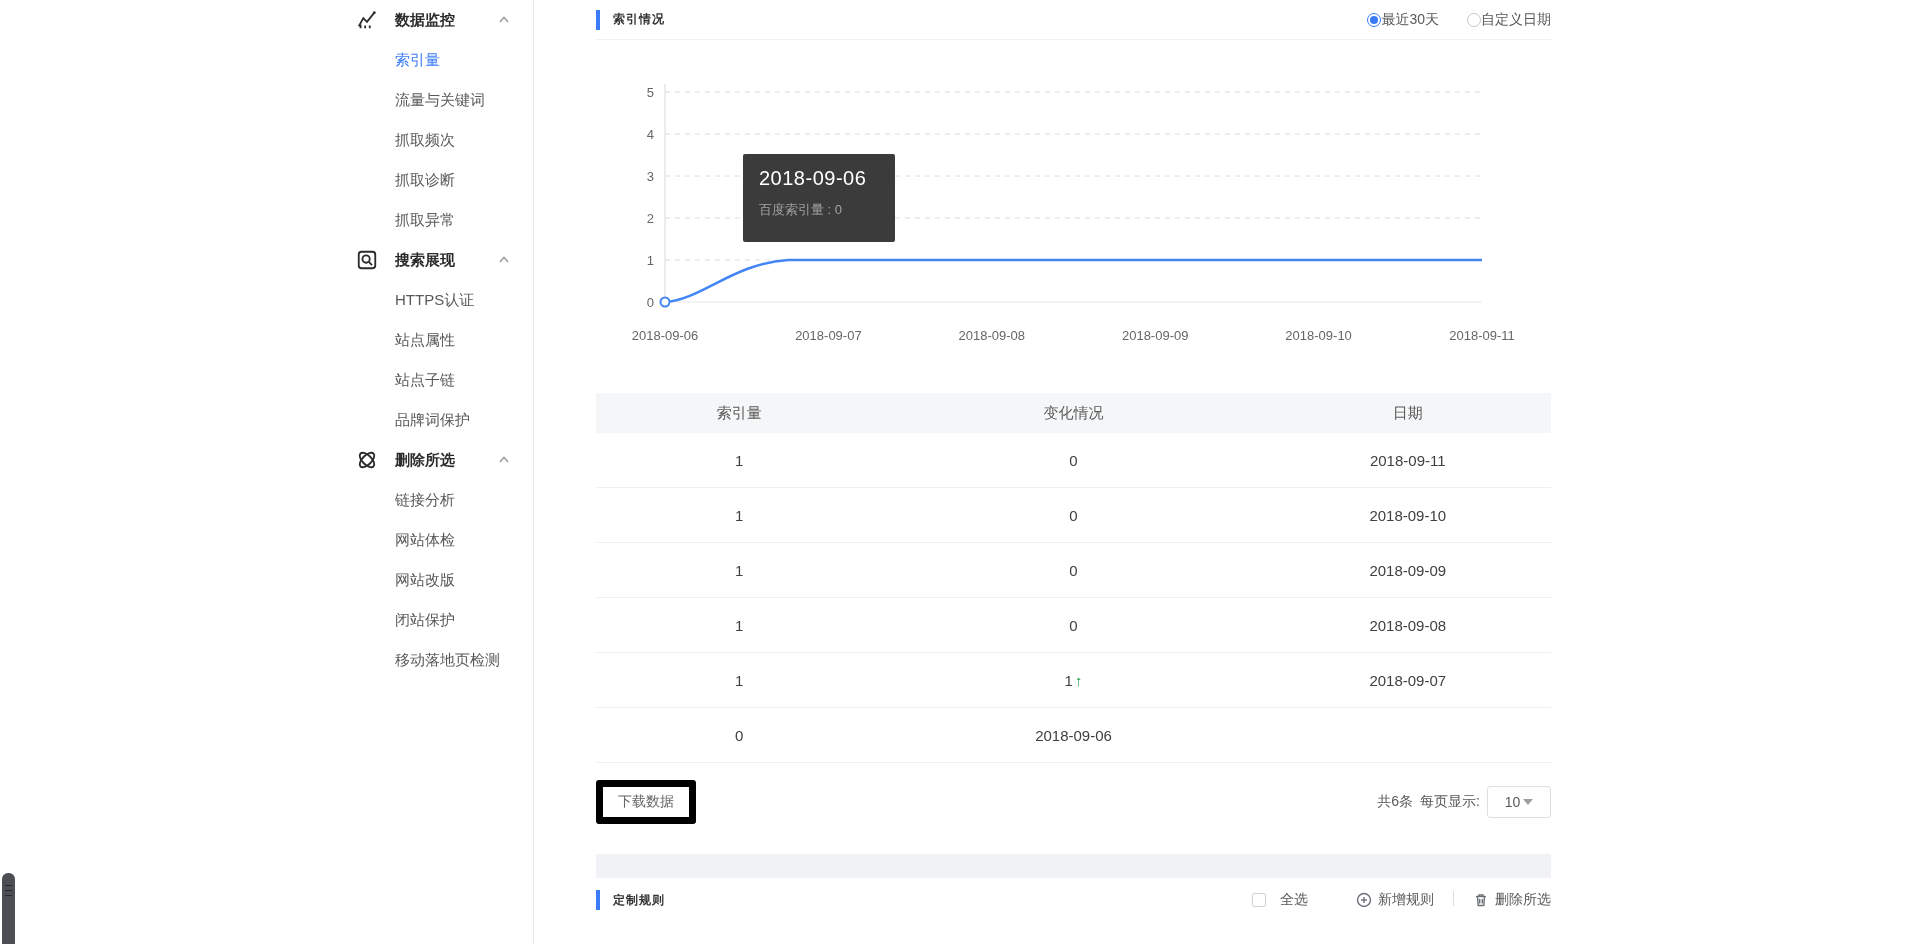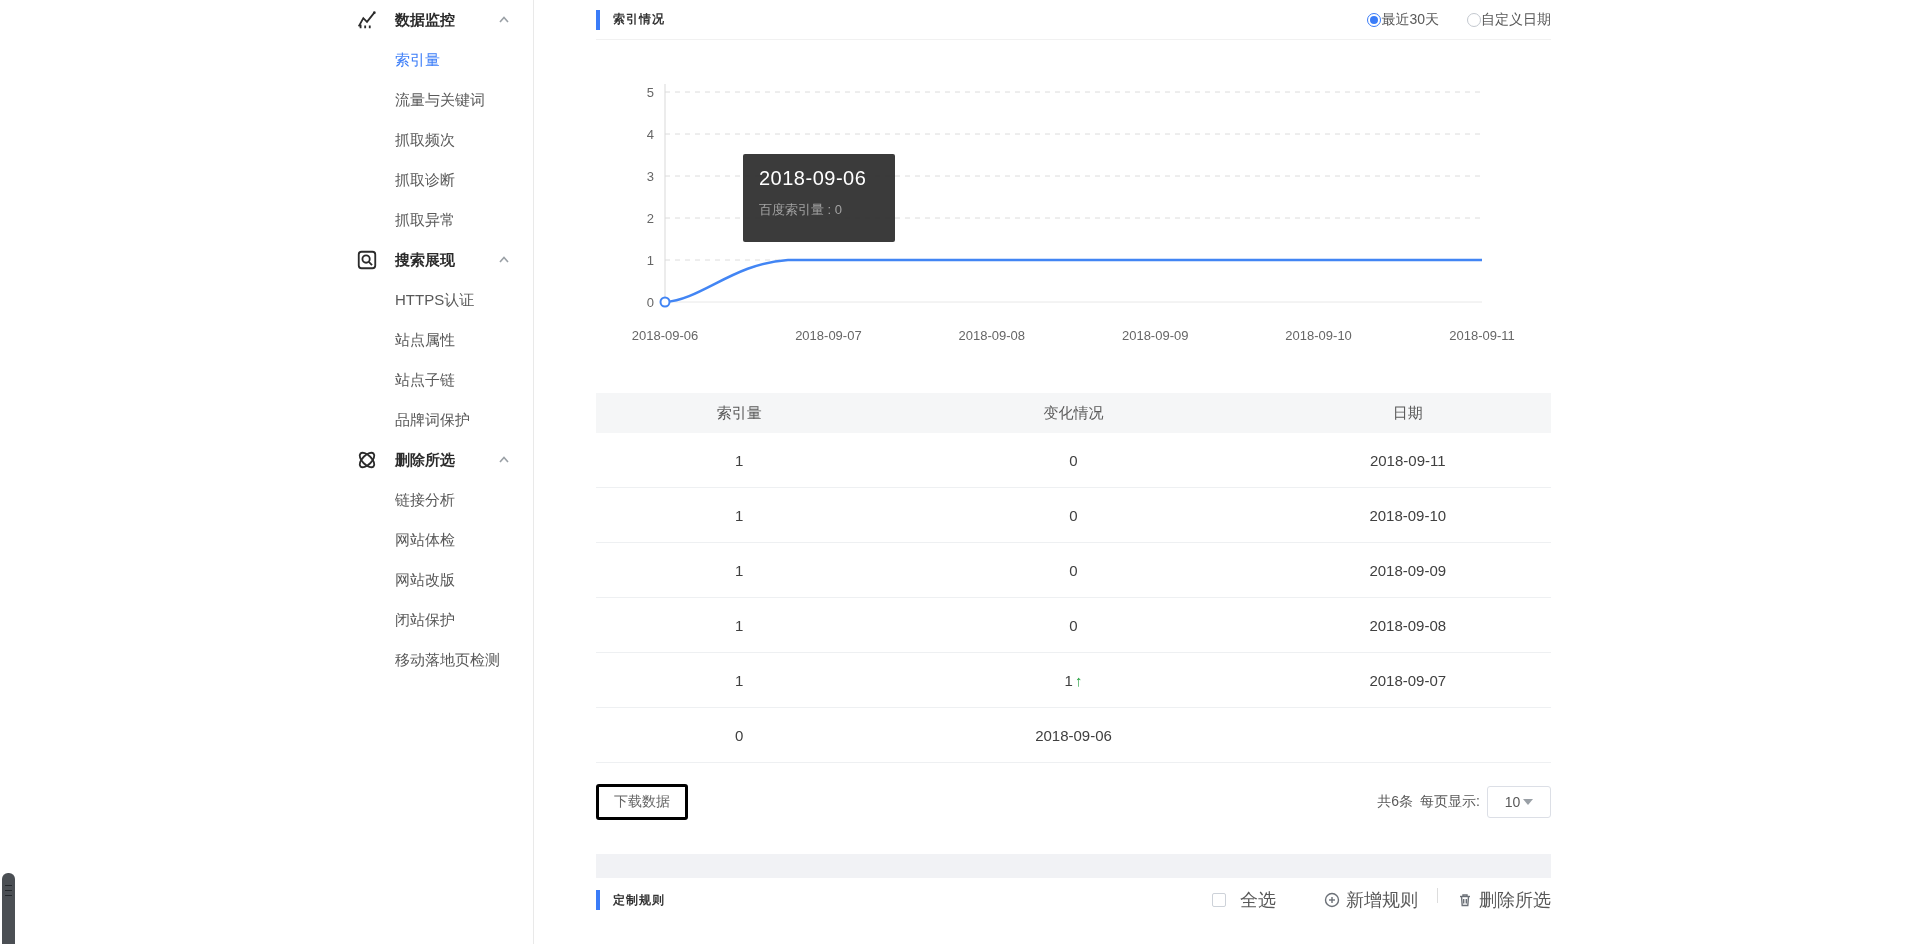--- a/index.html
+++ b/index.html
@@ -37,29 +37,29 @@
 
   
   .tbl { width:955px; }
   .tbl .thead, .tbl .trow { display:grid; grid-template-columns:30% 40% 30%; align-items:center; text-align:center; }
   .tbl .thead { height:40px; background:#f5f6f7; color:#595959; font-size:15px; }
   .tbl .trow { height:55px; border-bottom:1px solid #eef0f2; color:#404040; font-size:15px; }
   .up-arrow { color:#2ba245; font-weight:bold; margin-left:2px; }
 
   
   .card-footer { display:flex; align-items:center; margin-top:23px; height:32px; }
-  .download-btn { border:3px solid #000000; background:#fff; color:#666; font-size:14px; padding:6px 15px; border-radius:3px; cursor:pointer; font-family:inherit; }
+  .download-btn { border:7px solid #000000; background:#fff; color:#666; font-size:14px; padding:6px 15px; border-radius:3px; cursor:pointer; font-family:inherit; }
   .pager { margin-left:auto; display:flex; align-items:center; font-size:14px; color:#595959; gap:7px; }
   .per-select { display:flex; align-items:center; justify-content:center; gap:3px; width:64px; height:32px; border:1px solid #dcdfe6; border-radius:3px; background:#fff; cursor:pointer; color:#595959; }
   .caret-down { width:0; height:0; border-left:5px solid transparent; border-right:5px solid transparent; border-top:6px solid #9aa0a6; }
 
   
   .band { height:24px; background:#f1f2f5; margin-top:36px; }
   .rules-header { position:relative; height:44px; display:flex; align-items:center; }
-  .rules-controls { margin-left:auto; display:flex; align-items:flex-start; font-size:18px; color:#595959; }
+  .rules-controls { margin-left:auto; display:flex; align-items:flex-start; font-size:14px; color:#595959; }
   .checkbox { width:14px; height:14px; border:1px solid #cdd2d9; border-radius:2px; background:#fff; margin-right:8px; cursor:pointer; }
   .ctl-btn { display:flex; align-items:center; gap:6px; cursor:pointer; color:#595959; }
   .ctl-icon { width:16px; height:16px; color:#6b7077; }
   .ctl-icon svg { width:100%; height:100%; display:block; }
   .v-div { width:1px; height:15px; background:#ddd; margin:0 19px; }
   .gap-l { margin-left:48px; }
 
   
   .float-widget { position:absolute; left:1871px; top:686px; width:32px; height:69px; background:#4a7cf0; border-radius:2px; display:flex; flex-direction:column; align-items:center; justify-content:space-evenly; }
   .float-widget .fw-icon { width:20px; height:20px; color:#fff; cursor:pointer; }

